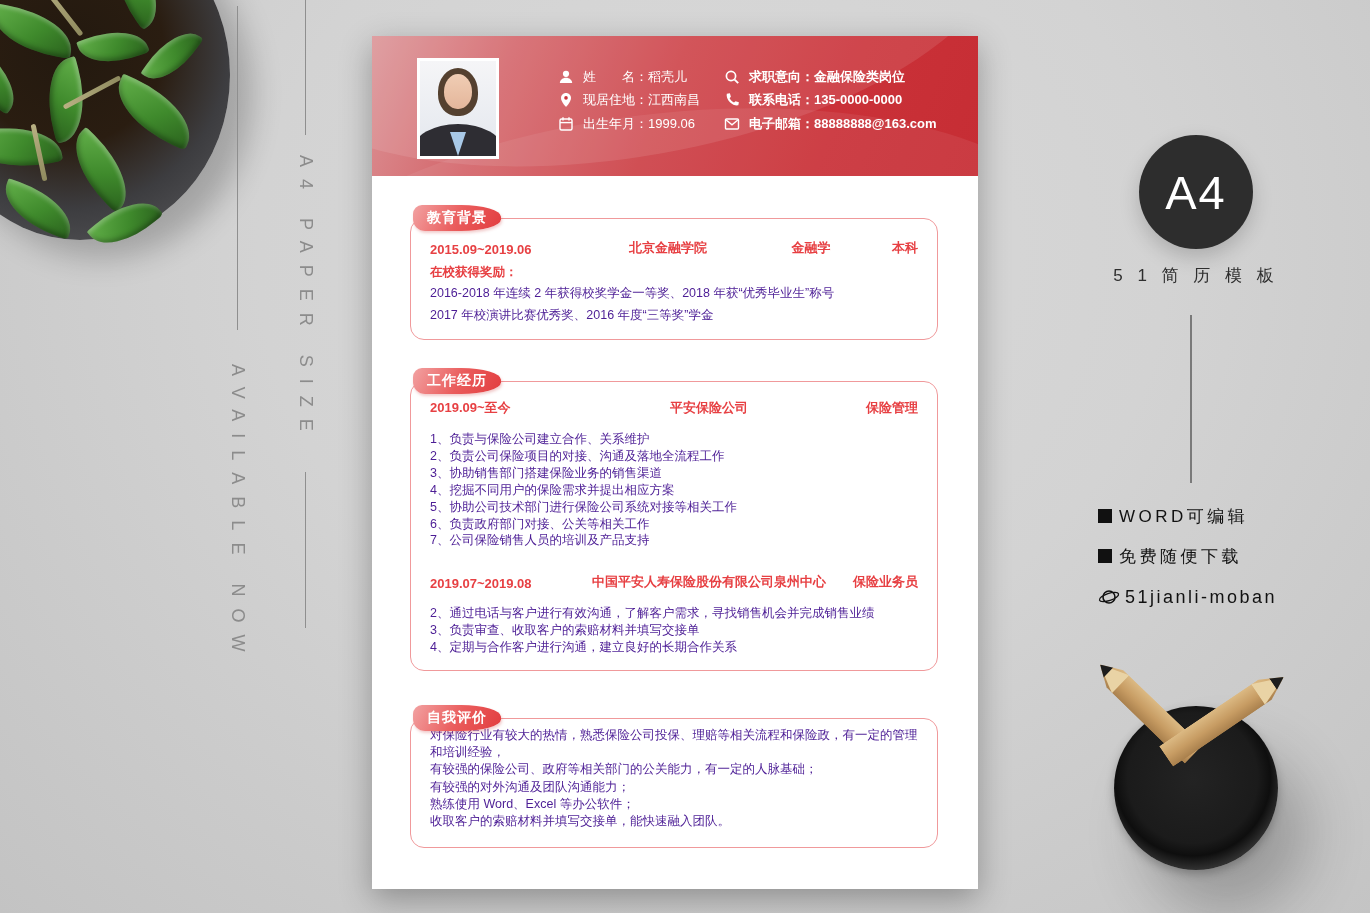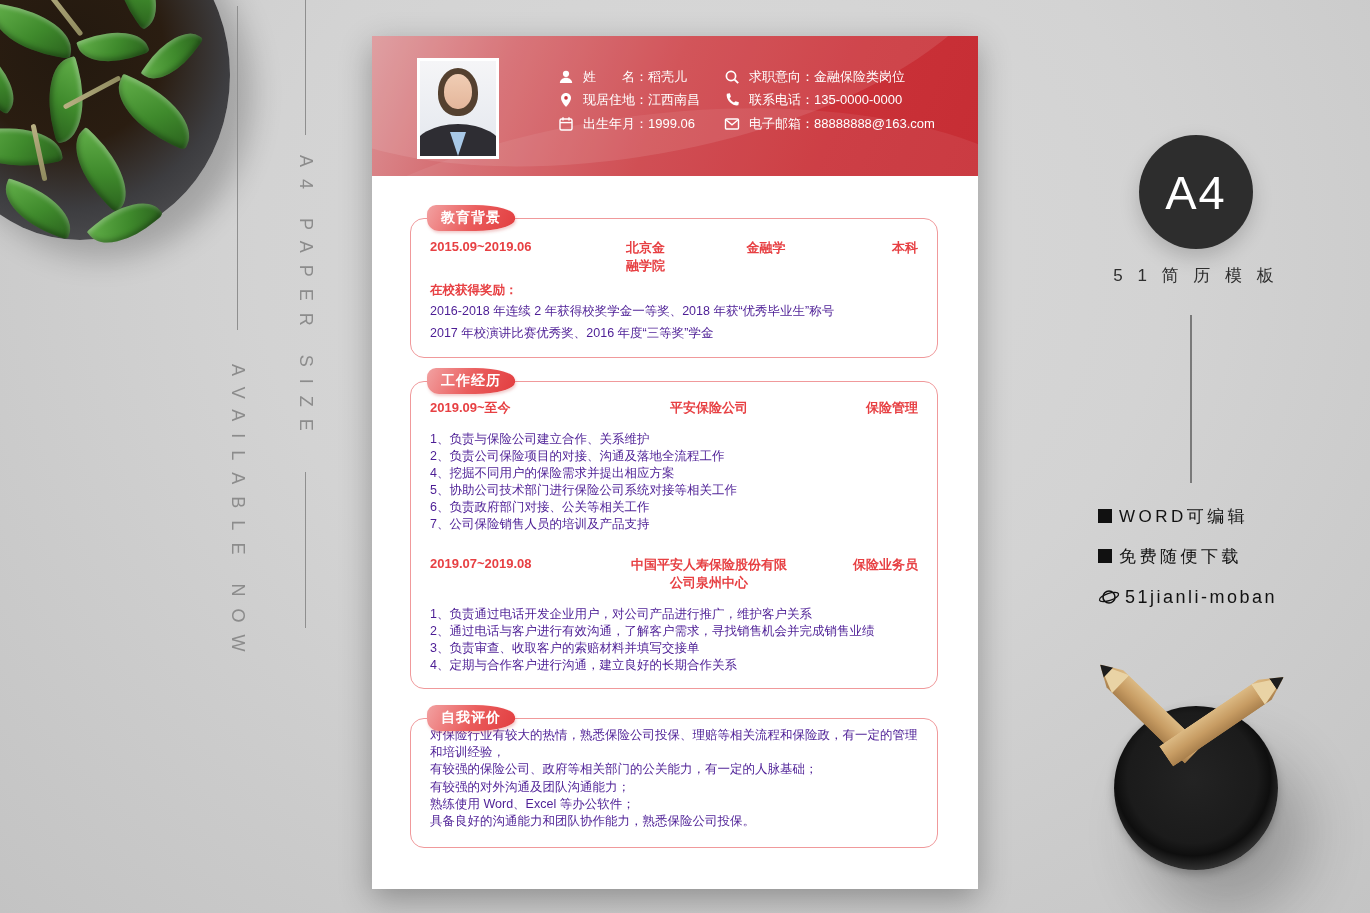--- a/index.html
+++ b/index.html
@@ -58,44 +58,44 @@
   .hair{ position:absolute; top:7px; left:18px; width:40px; height:48px; border-radius:50% 50% 45% 45%; background:#54402f; }
   .face{ position:absolute; top:13px; left:24px; width:28px; height:35px; border-radius:50% 50% 48% 48%;
     background:linear-gradient(#f0cdb4,#e4b69b); }
   .suit{ position:absolute; bottom:-20px; left:-7px; width:90px; height:52px; border-radius:50% 50% 0 0; background:#2e2d33; }
   .shirt{ position:absolute; bottom:0px; left:30px; width:16px; height:24px; background:#a9c9e8;
     clip-path:polygon(0 0,100% 0,50% 100%); }
 
   
   .contact-col{ position:absolute; top:29px; z-index:3; }
   .contact-col.c1{ left:186px; }
-  .contact-col.c2{ left:352px; }
+  .contact-col.c2{ left:352px;font-weight:bold; }
   .contact-row{ display:flex; align-items:center; height:23.5px; color:#ffffff; font-size:13px; }
   .contact-row .cicon{ width:16px; height:16px; margin-right:9px; flex:none; display:flex; }
 
   
   .section{ position:absolute; left:38px; width:528px; z-index:2; }
   #sec-edu{ top:169px; } #sec-work{ top:332px; } #sec-self{ top:669px; }
   .badge{
-    position:relative; z-index:2; margin-left:17px; width:88px; height:26px;
+    position:relative; z-index:2; margin-left:3px; width:88px; height:26px;
     border-radius:9px 45% 45% 12px;
     background:linear-gradient(118deg,#f2a2a2 0%,#ea5c5c 52%,#e23d3f 100%);
     color:#fff; font-size:14px; font-weight:bold; letter-spacing:1px;
     display:flex; align-items:center; justify-content:center;
     box-shadow:1px 2px 3px rgba(200,50,50,0.25);
   }
   .sec-box{
     margin-top:-13px; border:1px solid #f0999b; border-radius:14px; background:#fff;
     padding:20px 19px 14px 19px;
   }
   #sec-edu .sec-box{ min-height:112px; }
   #sec-work .sec-box{ min-height:287px; padding-top:17px; }
   #sec-self .sec-box{ min-height:130px; padding-top:8px; }
 
-  .red-row{ display:flex; align-items:flex-start; color:#e74043; font-weight:bold; font-size:13px;gap:45px; }
+  .red-row{ display:flex; align-items:flex-end; color:#e74043; font-weight:bold; font-size:13px; }
   .red-row .col-period{ width:150px; }
   .red-row .col-school{ flex:1; text-align:center; }
   .red-row .col-major{ width:110px; text-align:center; }
   .red-row .col-degree{ width:52px; text-align:right; }
   .red-row .col-company{ flex:1; text-align:center; }
   .red-row .col-role{ width:80px; text-align:right; }
 
   .red-label{ color:#e74043; font-weight:bold; font-size:12.5px; margin-top:7px; }
   .body-line{ color:#4c1d95; font-size:12.5px; line-height:19px; }
   .awards .body-line{ margin-top:3px; }
@@ -266,51 +266,51 @@
       <div class="sec-box">
         <div class="job">
           <div class="red-row">
             <span class="col-period">2019.09~至今</span>
             <span class="col-company">平安保险公司</span>
             <span class="col-role">保险管理</span>
           </div>
           <ul class="duties">
             <li class="body-line">1、负责与保险公司建立合作、关系维护</li>
             <li class="body-line">2、负责公司保险项目的对接、沟通及落地全流程工作</li>
+            <li class="body-line">3、协助销售部门搭建保险业务的销售渠道</li>
             <li class="body-line">4、挖掘不同用户的保险需求并提出相应方案</li>
             <li class="body-line">5、协助公司技术部门进行保险公司系统对接等相关工作</li>
             <li class="body-line">6、负责政府部门对接、公关等相关工作</li>
             <li class="body-line">7、公司保险销售人员的培训及产品支持</li>
           </ul>
         </div>
         <div class="job job2">
           <div class="red-row">
             <span class="col-period">2019.07~2019.08</span>
             <span class="col-company">中国平安人寿保险股份有限公司泉州中心</span>
             <span class="col-role">保险业务员</span>
           </div>
           <ul class="duties">
-            <li class="body-line">1、负责通过电话开发企业用户，对公司产品进行推广，维护客户关系</li>
             <li class="body-line">2、通过电话与客户进行有效沟通，了解客户需求，寻找销售机会并完成销售业绩</li>
             <li class="body-line">3、负责审查、收取客户的索赔材料并填写交接单</li>
             <li class="body-line">4、定期与合作客户进行沟通，建立良好的长期合作关系</li>
           </ul>
         </div>
       </div>
     </div>
 
     <div class="section" id="sec-self">
       <div class="badge">自我评价</div>
       <div class="sec-box">
         <div class="self-lines">
           <div class="body-line">对保险行业有较大的热情，熟悉保险公司投保、理赔等相关流程和保险政，有一定的管理和培训经验，</div>
           <div class="body-line">有较强的保险公司、政府等相关部门的公关能力，有一定的人脉基础；</div>
           <div class="body-line">有较强的对外沟通及团队沟通能力；</div>
           <div class="body-line">熟练使用 Word、Excel 等办公软件；</div>
-          <div class="body-line">具备良好的沟通能力和团队协作能力，熟悉保险公司投保。</div>
+          <div class="body-line">收取客户的索赔材料并填写交接单，能快速融入团队。</div>
         </div>
       </div>
     </div>
 
   </div>
 
   <div class="a4-circle">A4</div>
   <div class="a4-sub">5 1 简 历 模 板</div>
   <div class="rline"></div>
 

